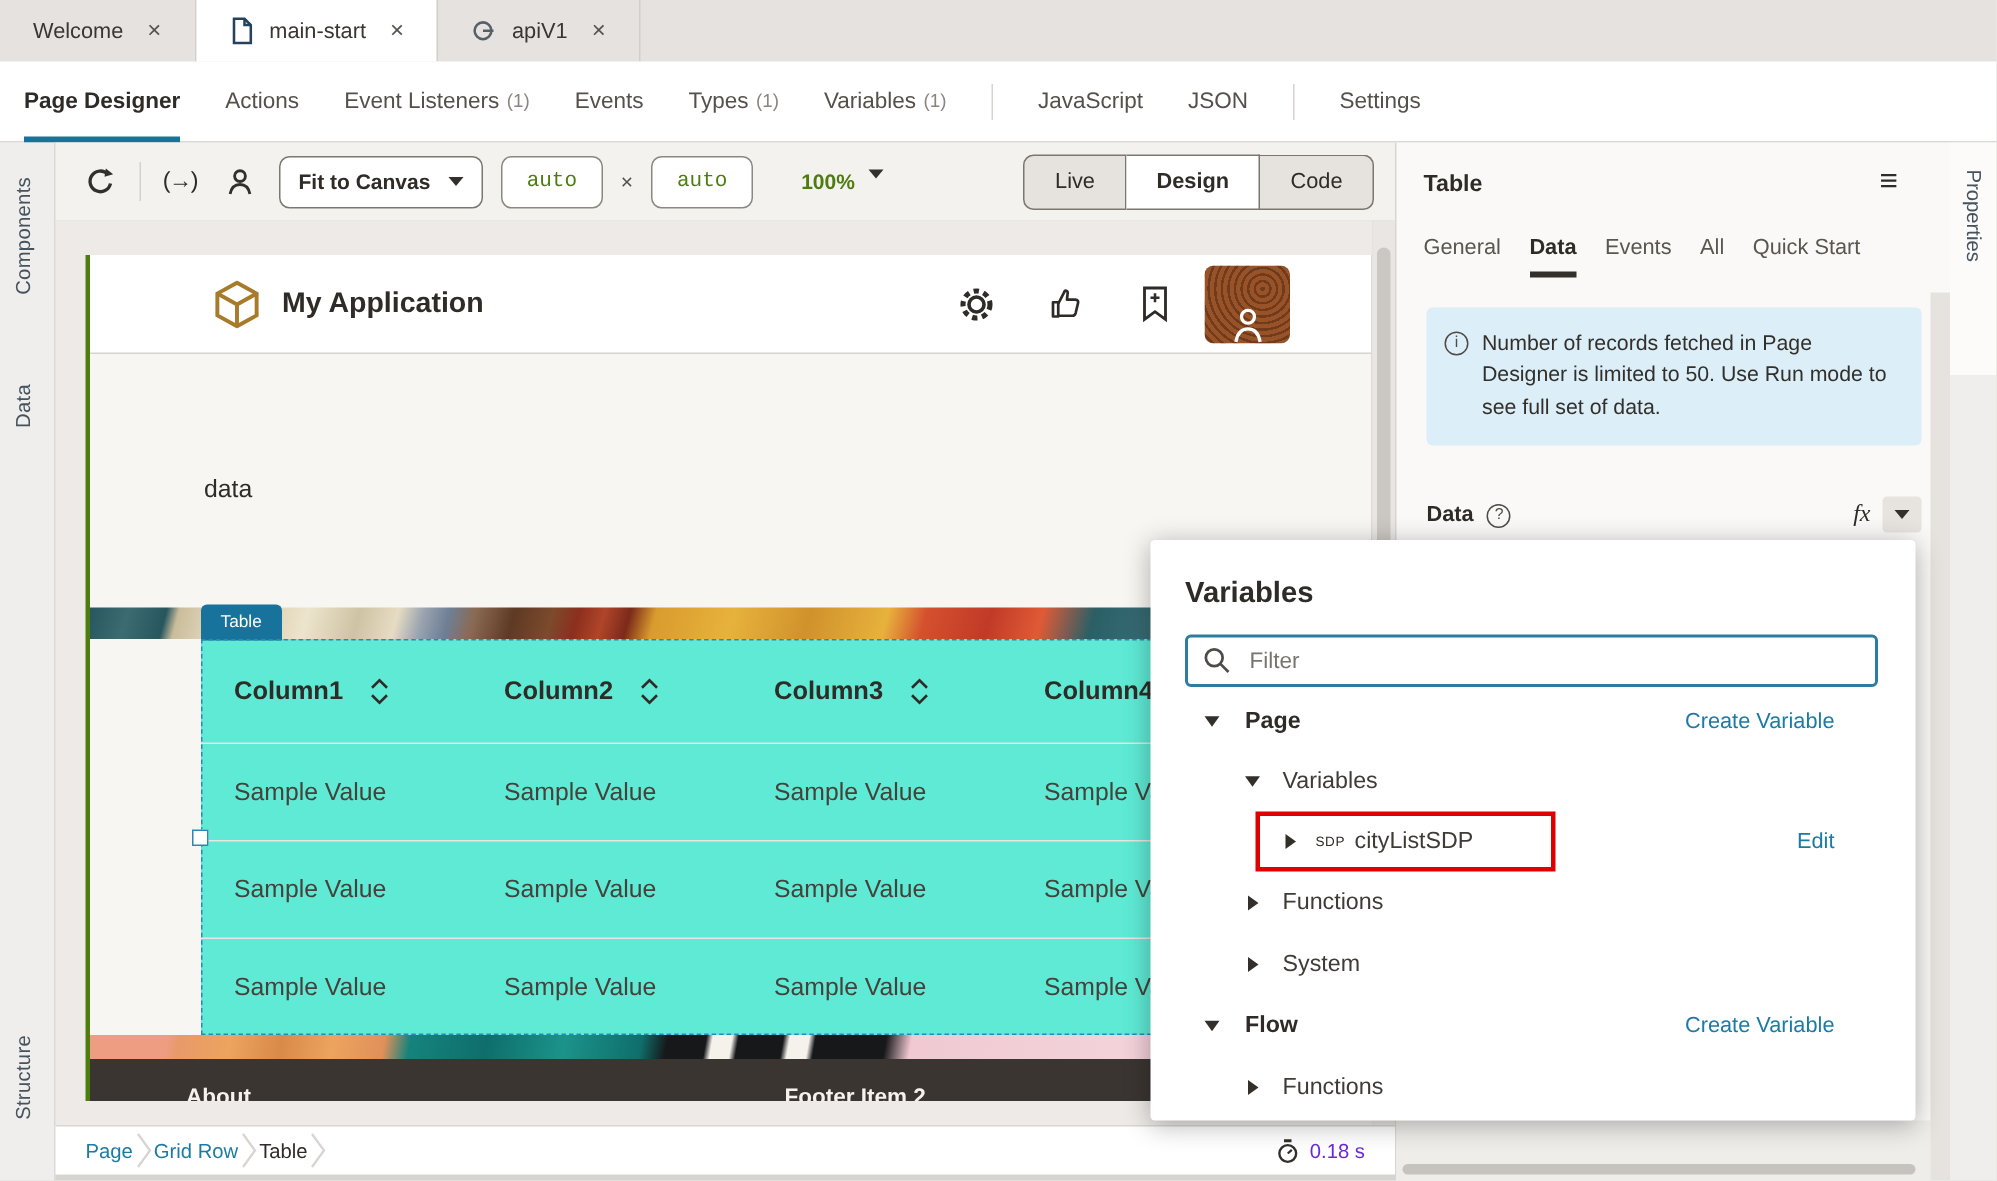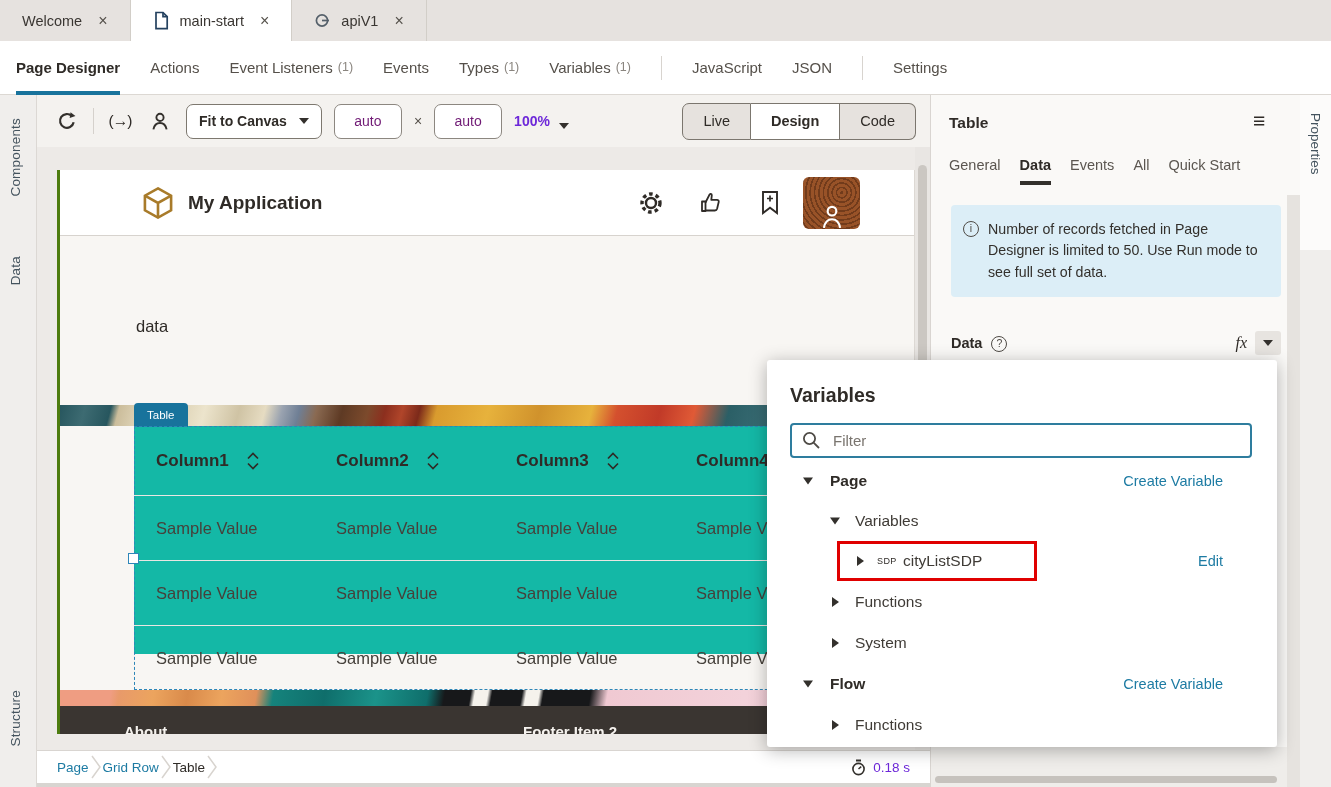--- a/index.html
+++ b/index.html
@@ -27,23 +27,23 @@
   .right-rail .tab-active { position:absolute; left:0; top:0; width:31px; height:155px; background:#fcfbfa; }
   .right-rail .rail-label-v { position:absolute; left:8px; top:18px; writing-mode:vertical-rl; font-size:13.5px; color:#44535e; }
 
   
   .center { position:absolute; left:37px; top:95px; width:893px; height:692px; background:#d8d5d1; }
   .toolbar { position:absolute; left:0; top:0; width:893px; height:52px; background:#f4f2ef; display:flex; align-items:center; padding:0 14px 0 16px; gap:12px; }
   .tb-div { width:1px; height:26px; background:#d5d1cc; }
   .icon-btn { display:flex; align-items:center; justify-content:center; width:28px; height:28px; }
   .assign-glyph { font-size:15.5px; color:#2f2b27; letter-spacing:-1px; white-space:nowrap; }
   .select-box { display:flex; align-items:center; gap:12px; height:35px; background:#fff; border:1px solid #7d786f; border-radius:7px; padding:0 12px; font-size:14px; font-weight:700; color:#2f2b27; }
-  .dim-input { width:68px; height:35px; background:#fff; border:1px solid #8c8780; border-radius:7px; text-align:center; font-size:14px; color:#701a75; font-family:Liberation Sans, sans-serif; }
+  .dim-input { width:68px; height:35px; background:#fff; border:1px solid #8c8780; border-radius:7px; text-align:center; font-size:14px; color:#4d7c0f; font-family:Liberation Mono, monospace; }
   .times { color:#55504a; font-size:14px; }
-  .zoom-ctl { display:flex; align-items:flex-end; gap:9px; font-size:14px; font-weight:700; color:#6d28d9; margin-left:0; }
+  .zoom-ctl { display:flex; align-items:flex-start; gap:9px; font-size:14px; font-weight:700; color:#4d7c0f; margin-left:20px; }
   .caret { width:0; height:0; border-left:5px solid transparent; border-right:5px solid transparent; border-top:6px solid #33302c; }
   .modes { margin-left:auto; display:flex; }
   .mode { height:37px; display:flex; align-items:center; justify-content:center; padding:0 20px; font-size:14.5px; color:#2f2b27; background:#e6e2de; border:1px solid #7b766e; border-left:none; }
   .mode:first-child { border-left:1px solid #7b766e; border-radius:7px 0 0 7px; }
   .mode:last-child { border-radius:0 7px 7px 0; }
   .mode.active { background:#ffffff; font-weight:700; }
 
   .canvas-area { position:absolute; left:0; top:52px; width:878px; height:603px; background:#edeae7; }
   .vscroll { position:absolute; left:878px; top:52px; width:15px; height:603px; background:#e9e6e3; }
   .vscroll .thumb { position:absolute; left:3px; top:18px; width:9px; height:340px; background:#cbc7c2; border-radius:5px; }
@@ -57,21 +57,21 @@
   .avatar { position:absolute; left:743px; top:7px; width:57px; height:52px; border-radius:6px; background-color:#955026;
             background-image:repeating-radial-gradient(circle at 68% 30%, rgba(84,42,18,.55) 0 1.6px, rgba(166,94,48,.18) 1.6px 4.4px); display:flex; align-items:flex-end; justify-content:center; }
   .main-label { position:absolute; left:76px; top:147px; font-size:16.5px; color:#2f2b27; }
 
   .banner-top { position:absolute; left:0; top:235px; width:100%; height:21px;
      background:linear-gradient(105deg,#27565e 0%,#3d6b72 3%,#27565e 6%,#cbbd9b 7%,#e3d8bd 10%,#d9cdae 13%,#ece4cc 17%,#cfc3a4 21%,#e6dcc2 24%,#9aa3b0 26%,#6f7f95 28%,#8a6a52 30%,#5e3a24 33%,#7c4a2c 36%,#8c2f1e 38%,#b0452a 40%,#7c2a1a 42%,#d99b2e 44%,#e7b23c 50%,#d0922c 56%,#e7b23c 62%,#d4502e 65%,#c13a28 70%,#e05a36 74%,#2b5f66 78%,#3d7078 84%,#27565e 90%,#3d7078 96%,#27565e 100%); }
   .banner-bottom { position:absolute; left:0; top:520px; width:100%; height:16px;
      background:linear-gradient(100deg,#ef9d82 0%,#ef9d82 6%,#e89a6a 7%,#eca45e 11%,#d98a4a 15%,#eca45e 19%,#e0905a 23%,#15837c 25%,#0f6e6b 31%,#1b938a 37%,#0f6e6b 43%,#17181a 45%,#17181a 48%,#f5f2ec 48.5%,#f5f2ec 50%,#17181a 50.5%,#17181a 54%,#f5f2ec 54.5%,#f5f2ec 56%,#17181a 56.5%,#17181a 62%,#f0c9d2 64%,#f3d2da 80%,#eec2cd 100%); }
 
   .table-badge { position:absolute; left:74px; top:233px; height:24px; padding:0 13px; background:#18739c; color:#ffffff; font-size:11.5px; line-height:24px; border-radius:4px 4px 0 0; z-index:2; }
-  .vb-table { position:absolute; left:74px; top:256px; width:784px; height:228px; background:#14b8a6; }
+  .vb-table { position:absolute; left:74px; top:256px; width:784px; height:264px; background:#5eead4; }
   .thead { display:flex; height:69px; align-items:center; }
   .th { width:180px; display:flex; align-items:center; gap:18px; padding-left:22px; font-size:17px; font-weight:700; color:#2f2b27; }
   .tr { display:flex; height:65px; align-items:center; border-top:1px solid #e9e6e2; }
   .td { width:180px; padding-left:22px; font-size:16.5px; color:#46413b; }
   .sel-rect { position:absolute; left:74px; top:256px; width:784px; height:264px; border:1px dashed #2e86b8; z-index:3; pointer-events:none; }
   .sel-handle { position:absolute; left:68px; top:383px; width:11px; height:11px; background:#fff; border:1px solid #2e86b8; z-index:4; }
 
   .app-footer { position:absolute; left:0; top:536px; width:100%; height:28px; background:#3a3531; overflow:hidden; }
   .foot-item { position:absolute; top:17px; font-size:15px; font-weight:700; color:#f5f2ee; }
 

